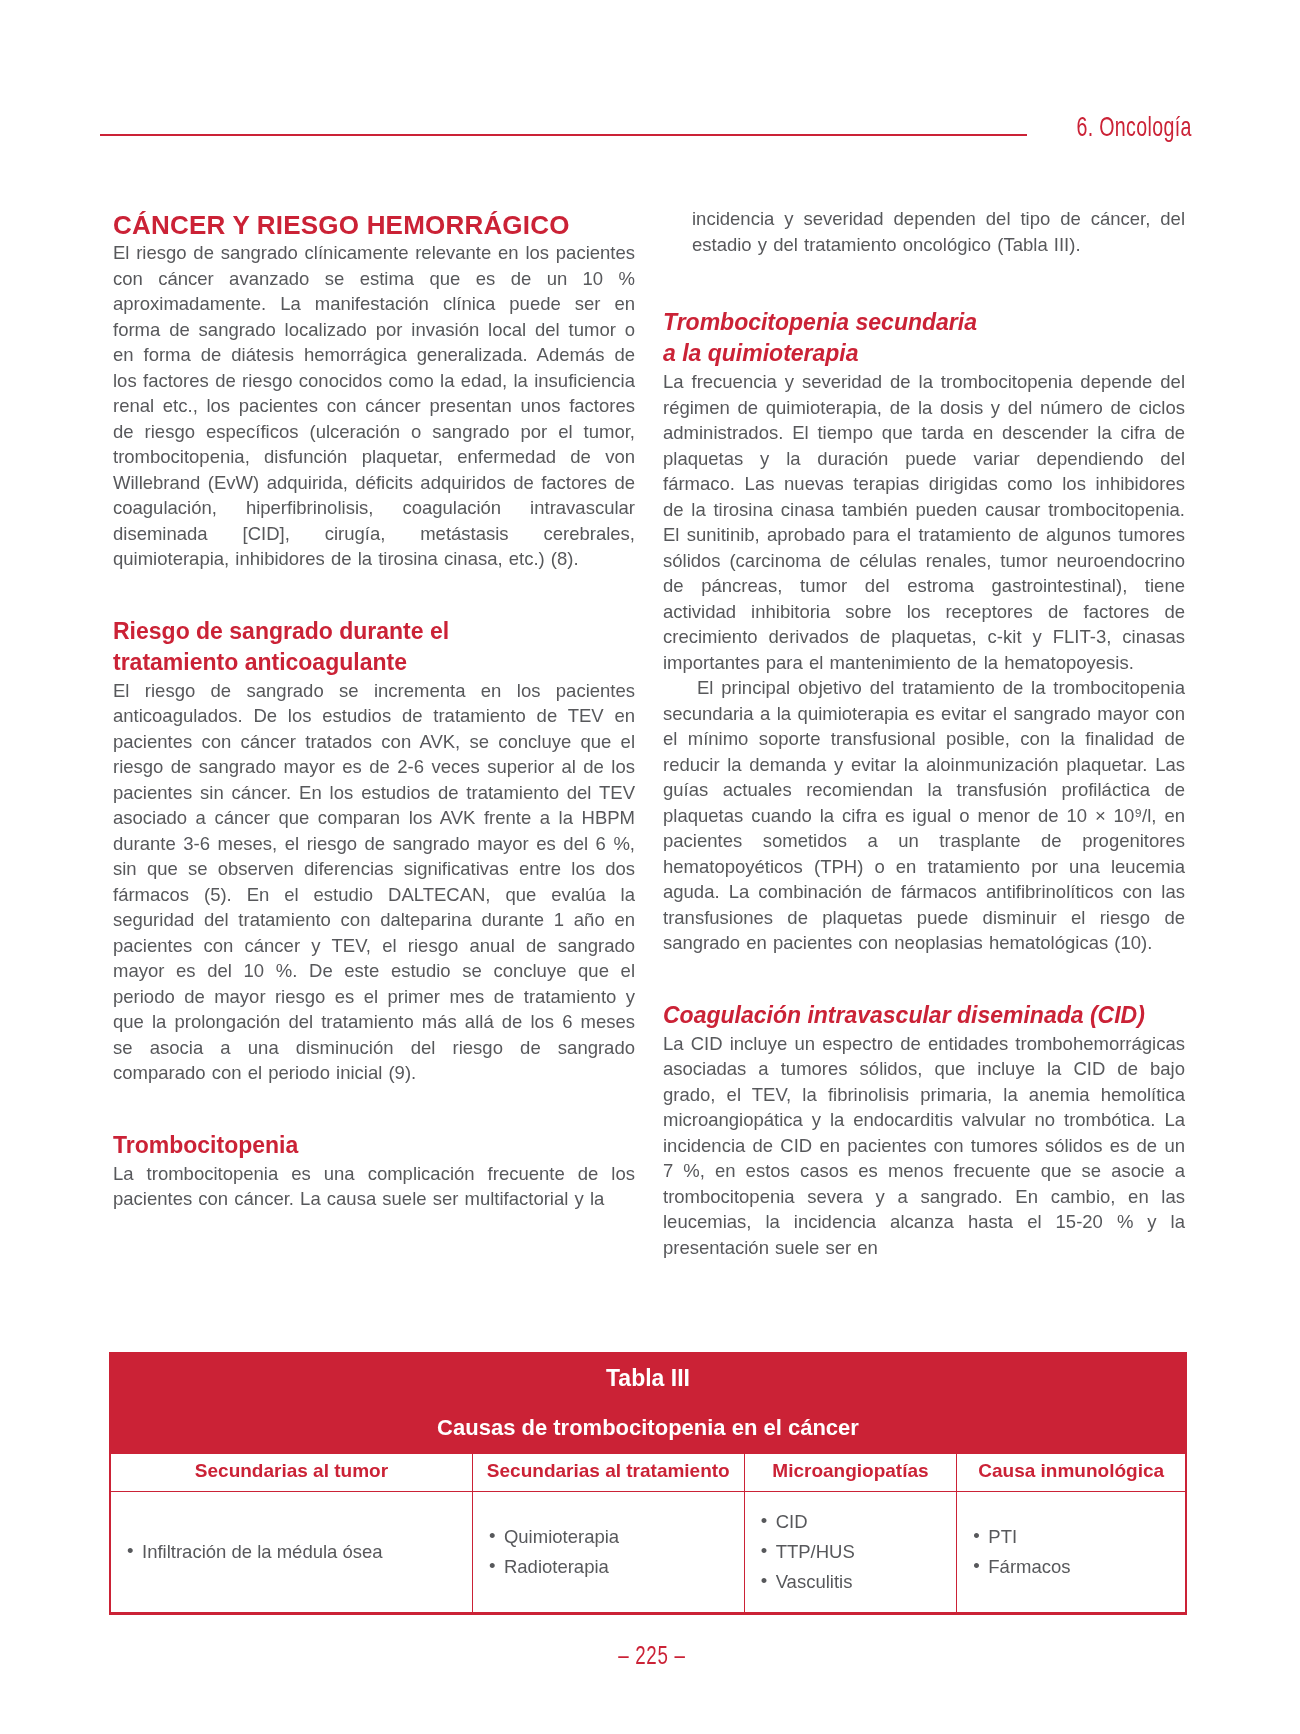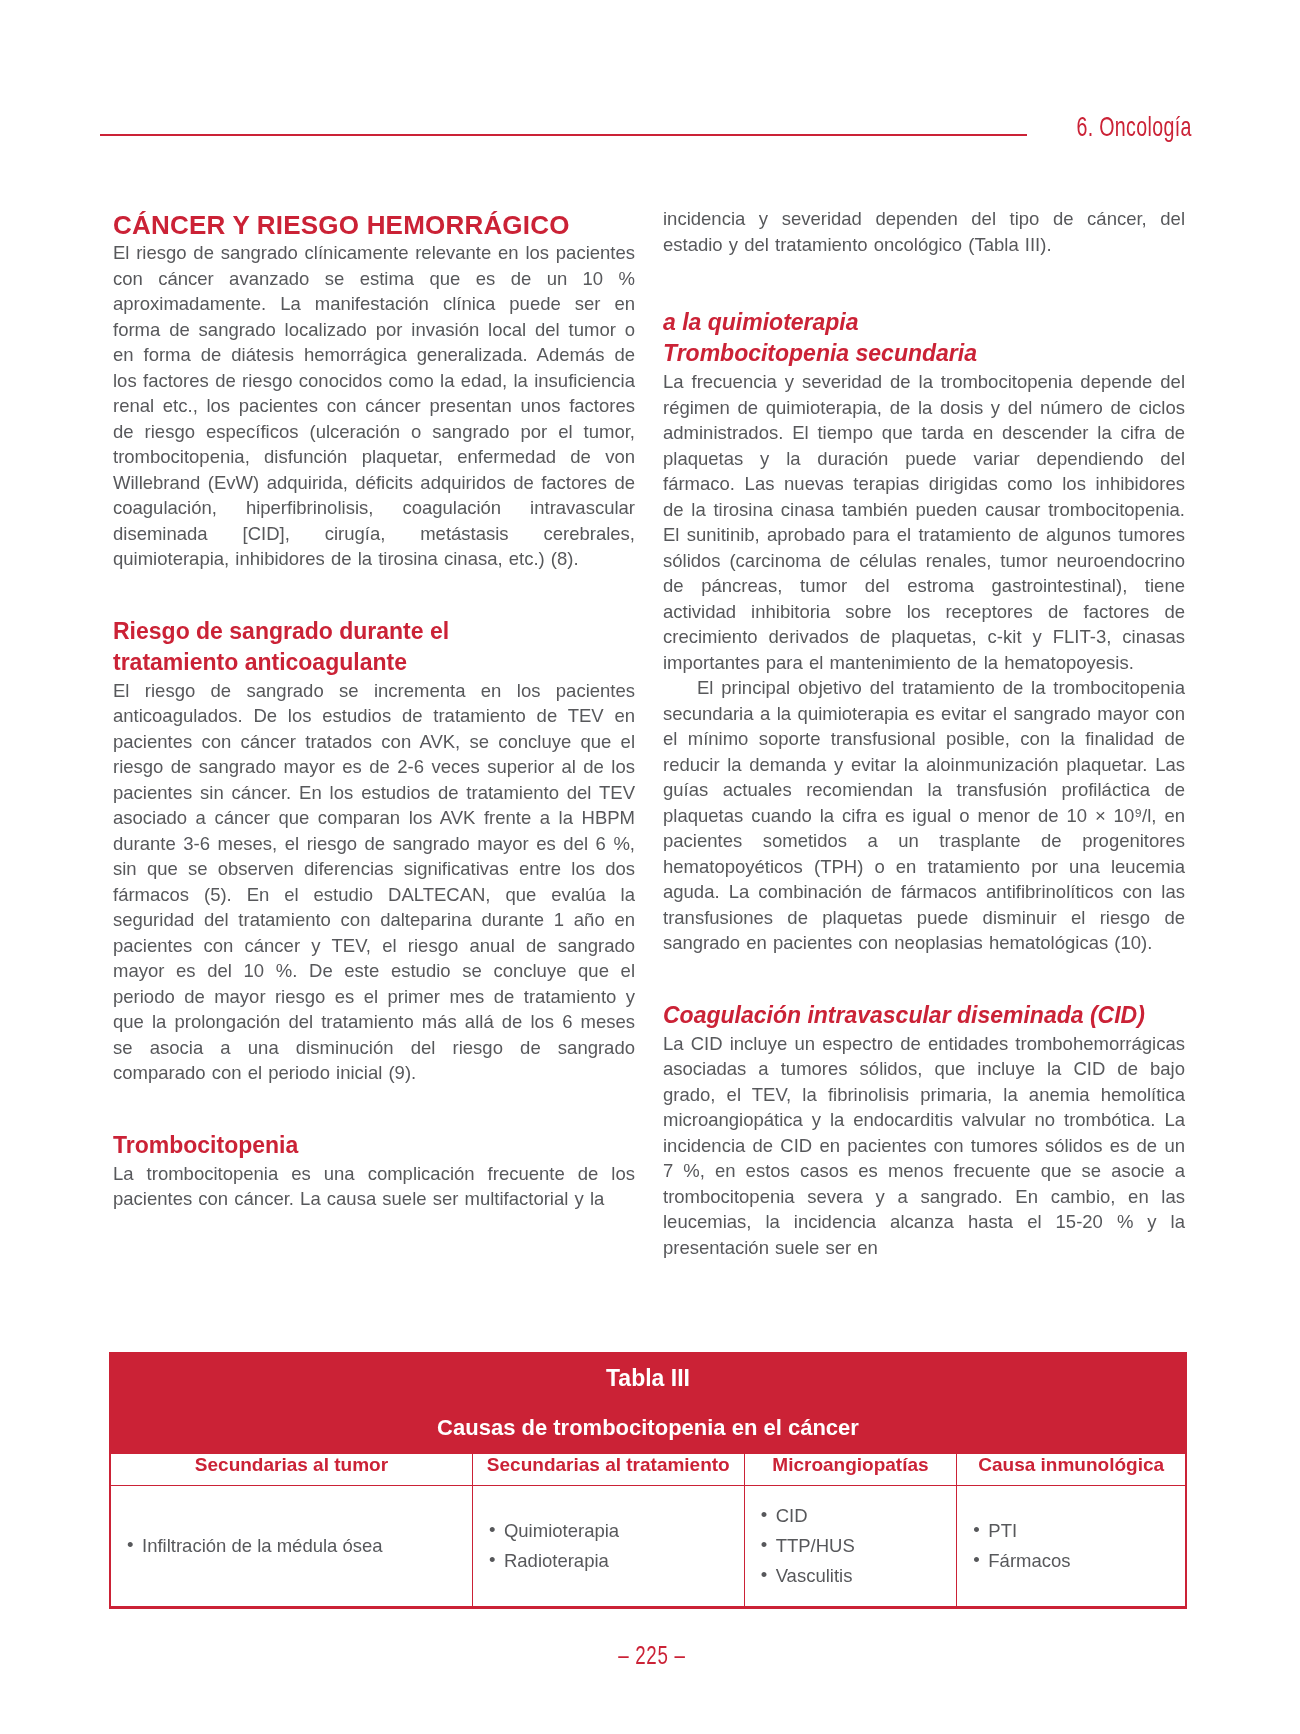--- a/index.html
+++ b/index.html
@@ -56,21 +56,21 @@
   }
   .tabla-band{
     background:var(--accent);color:#fff;text-align:center;
     padding:11px 0 14px;
   }
   .tabla-band .t1{font-size:23px;font-weight:bold;line-height:26px;margin-bottom:10px;}
   .tabla-band .t2{font-size:22px;font-weight:bold;line-height:25px;margin-top:24px;}
   .tabla-grid{display:grid;grid-template-columns:33.7% 25.3% 19.8% 21.2%;}
   .th{
     color:var(--accent);font-weight:bold;font-size:19px;line-height:22px;
-    text-align:center;padding:0 6px 9px;
+    text-align:center;padding:6px 6px 9px;
     border-bottom:1.5px solid var(--accent);
     box-sizing:border-box;
   }
   .th.sep{border-right:1.5px solid var(--accent);}
   .td{
     padding:12px 16px;min-height:112px;box-sizing:border-box;
     display:flex;flex-direction:column;justify-content:center;
   }
   .td.sep{border-right:1.5px solid var(--accent);}
   .td ul{margin:0;padding:0;list-style:none;}
@@ -107,24 +107,24 @@
   <h2 class="sec">
     <span class="ln">Riesgo de sangrado durante el</span>
     <span class="ln">tratamiento anticoagulante</span>
   </h2>
   <p class="body mt-p">El riesgo de sangrado se incrementa en los pacientes anticoagulados. De los estudios de tratamiento de TEV en pacientes con cáncer tratados con AVK, se concluye que el riesgo de sangrado mayor es de 2-6 veces superior al de los pacientes sin cáncer. En los estudios de tratamiento del TEV asociado a cáncer que comparan los AVK frente a la HBPM durante 3-6 meses, el riesgo de sangrado mayor es del 6 %, sin que se observen diferencias significativas entre los dos fármacos (5). En el estudio DALTECAN, que evalúa la seguridad del tratamiento con dalteparina durante 1 año en pacientes con cáncer y TEV, el riesgo anual de sangrado mayor es del 10 %. De este estudio se concluye que el periodo de mayor riesgo es el primer mes de tratamiento y que la prolongación del tratamiento más allá de los 6 meses se asocia a una disminución del riesgo de sangrado comparado con el periodo inicial (9).</p>
   <h2 class="sec">Trombocitopenia</h2>
   <p class="body mt-p">La trombocitopenia es una complicación frecuente de los pacientes con cáncer. La causa suele ser multifactorial y la</p>
 </div>
 
 <div class="col col-right">
-  <p class="body" style="margin-top:10px;">incidencia y severidad dependen del tipo de cáncer, del estadio y del tratamiento oncológico (Tabla III).</p>
+  <p class="body" style="margin-top:10px;margin-left:29px;">incidencia y severidad dependen del tipo de cáncer, del estadio y del tratamiento oncológico (Tabla III).</p>
   <h2 class="sec italic" style="margin-top:50px;">
+    <span class="ln">Trombocitopenia secundaria</span>
     <span class="ln">a la quimioterapia</span>
-    <span class="ln">Trombocitopenia secundaria</span>
   </h2>
   <p class="body mt-p">La frecuencia y severidad de la trombocitopenia depende del régimen de quimioterapia, de la dosis y del número de ciclos administrados. El tiempo que tarda en descender la cifra de plaquetas y la duración puede variar dependiendo del fármaco. Las nuevas terapias dirigidas como los inhibidores de la tirosina cinasa también pueden causar trombocitopenia. El sunitinib, aprobado para el tratamiento de algunos tumores sólidos (carcinoma de células renales, tumor neuroendocrino de páncreas, tumor del estroma gastrointestinal), tiene actividad inhibitoria sobre los receptores de factores de crecimiento derivados de plaquetas, c-kit y FLIT-3, cinasas importantes para el mantenimiento de la hematopoyesis.</p>
   <p class="body indent">El principal objetivo del tratamiento de la trombocitopenia secundaria a la quimioterapia es evitar el sangrado mayor con el mínimo soporte transfusional posible, con la finalidad de reducir la demanda y evitar la aloinmunización plaquetar. Las guías actuales recomiendan la transfusión profiláctica de plaquetas cuando la cifra es igual o menor de 10 × 10⁹/l, en pacientes sometidos a un trasplante de progenitores hematopoyéticos (TPH) o en tratamiento por una leucemia aguda. La combinación de fármacos antifibrinolíticos con las transfusiones de plaquetas puede disminuir el riesgo de sangrado en pacientes con neoplasias hematológicas (10).</p>
   <h2 class="sec italic">Coagulación intravascular diseminada (CID)</h2>
   <p class="body mt-p">La CID incluye un espectro de entidades trombohemorrágicas asociadas a tumores sólidos, que incluye la CID de bajo grado, el TEV, la fibrinolisis primaria, la anemia hemolítica microangiopática y la endocarditis valvular no trombótica. La incidencia de CID en pacientes con tumores sólidos es de un 7 %, en estos casos es menos frecuente que se asocie a trombocitopenia severa y a sangrado. En cambio, en las leucemias, la incidencia alcanza hasta el 15-20 % y la presentación suele ser en</p>
 </div>
 
 <div class="tabla">
   <div class="tabla-band">
     <div class="t1">Tabla III</div>

